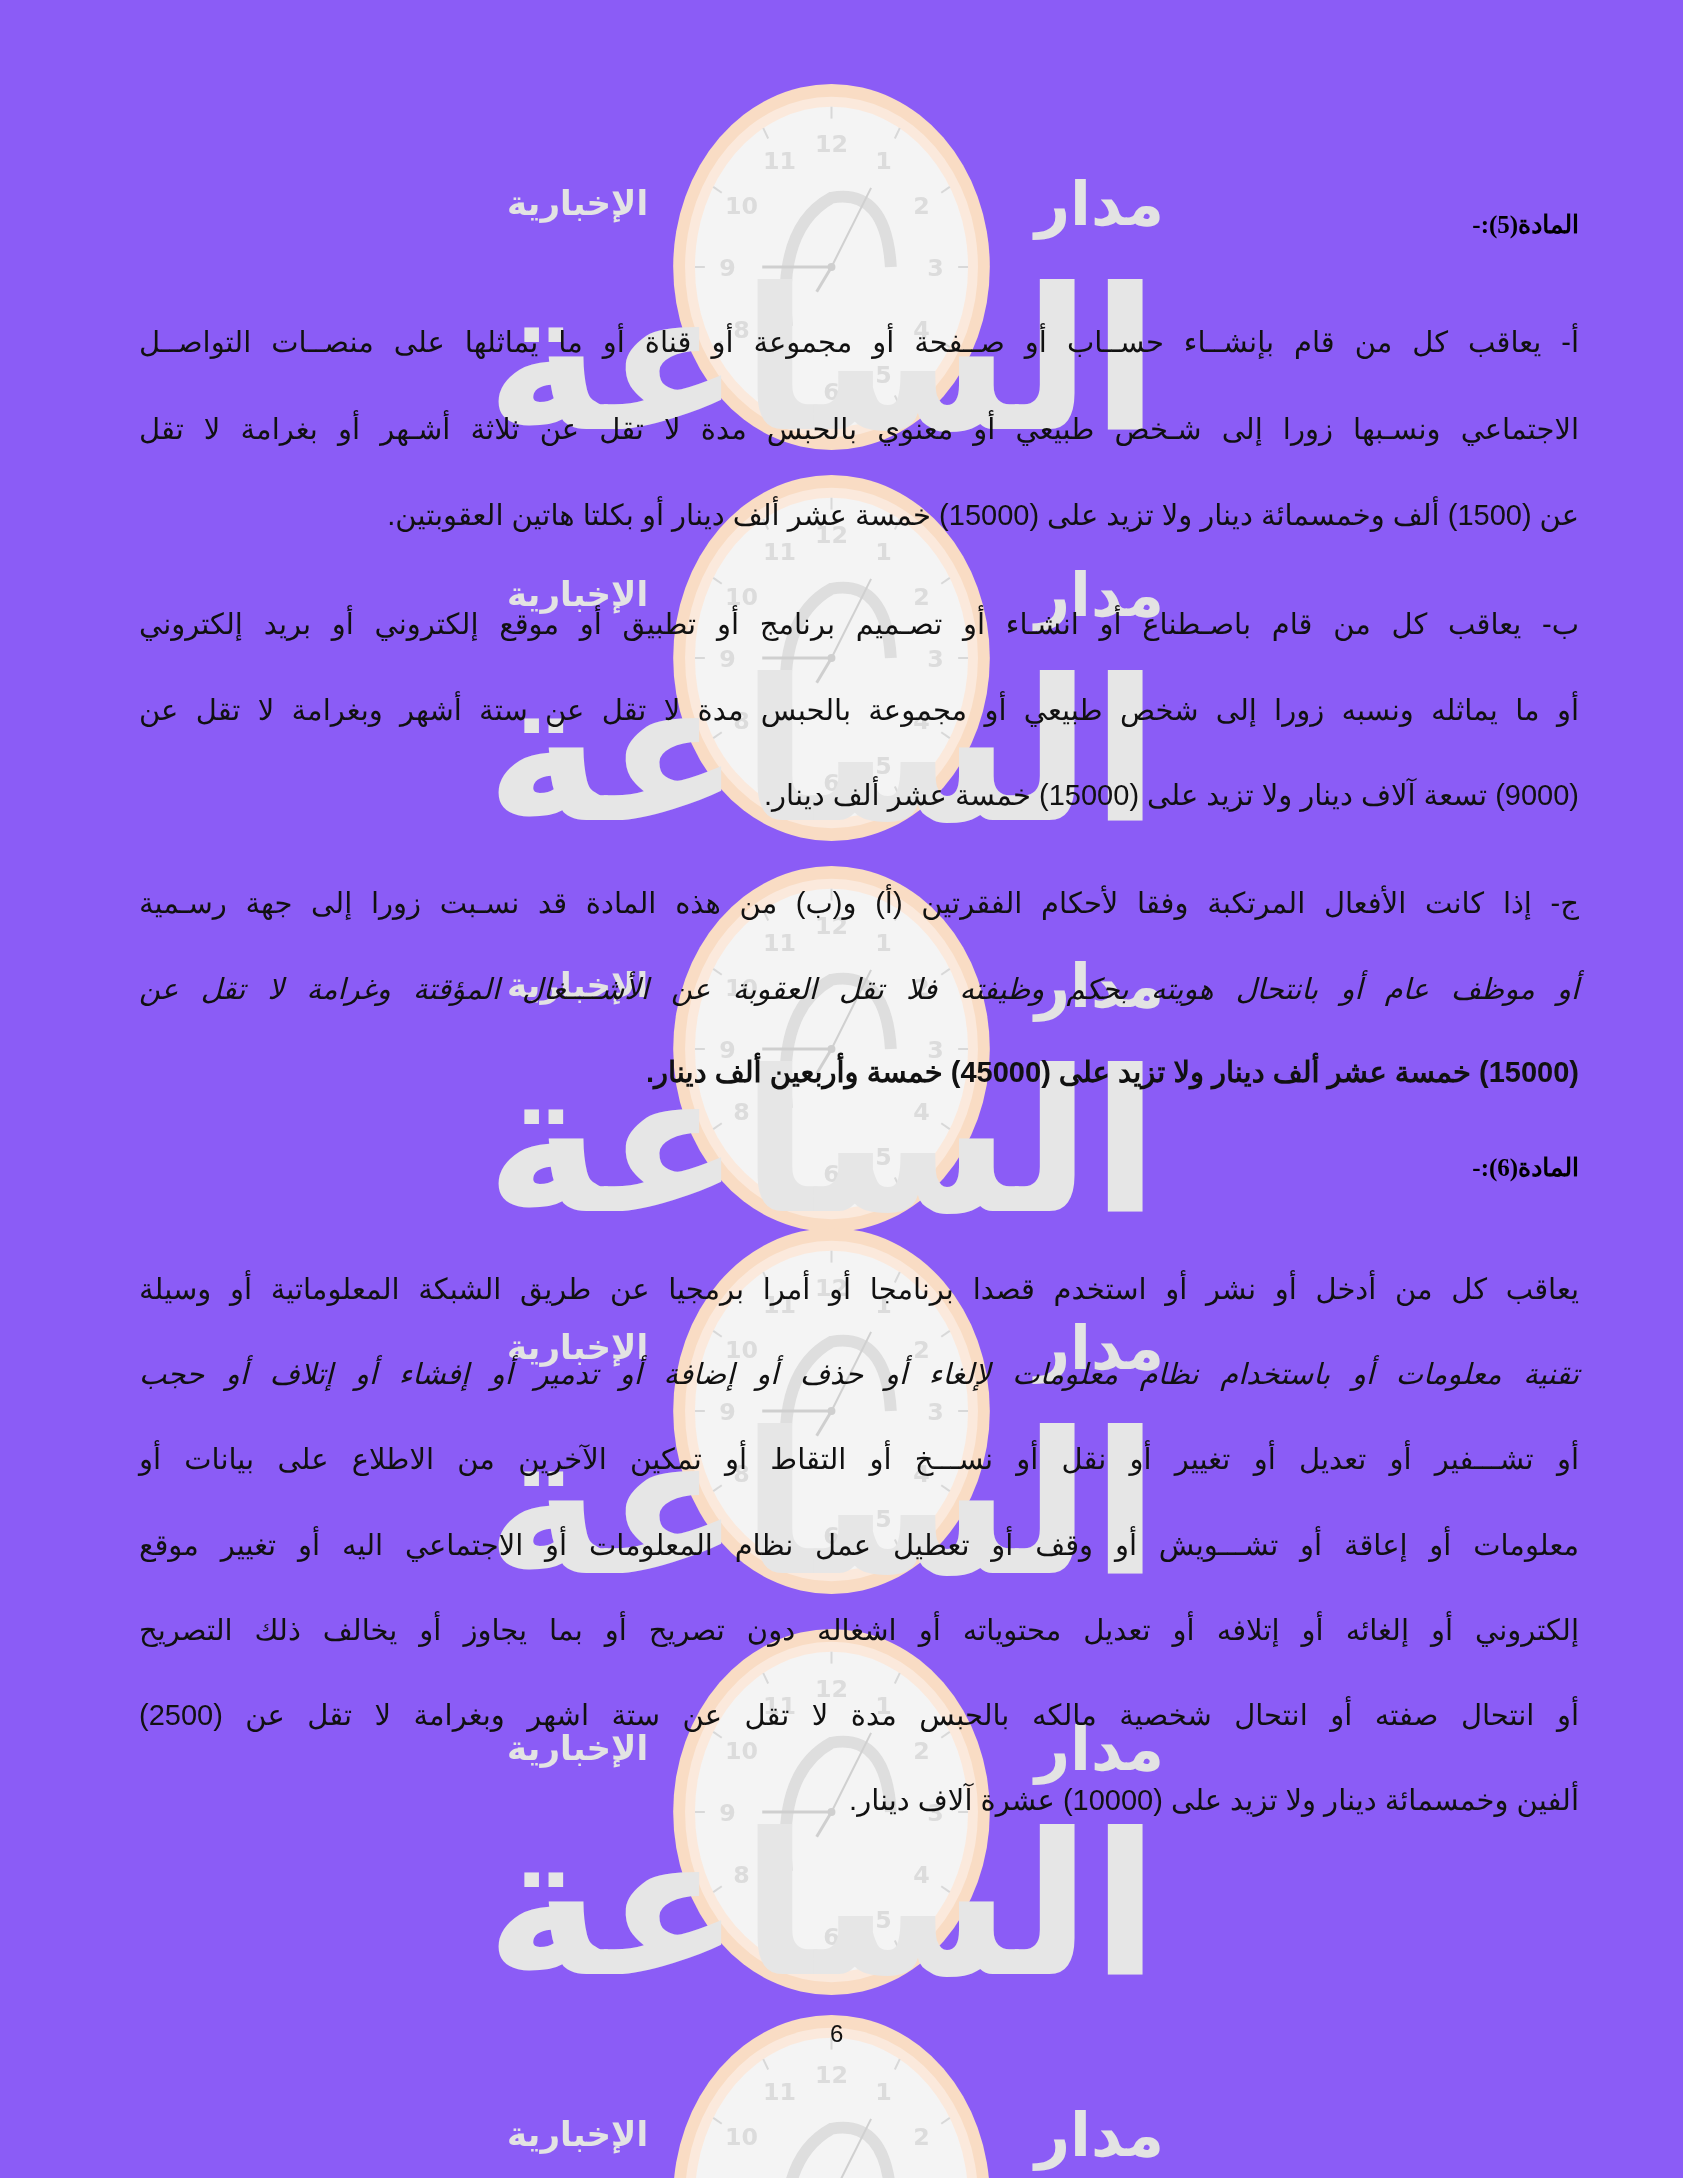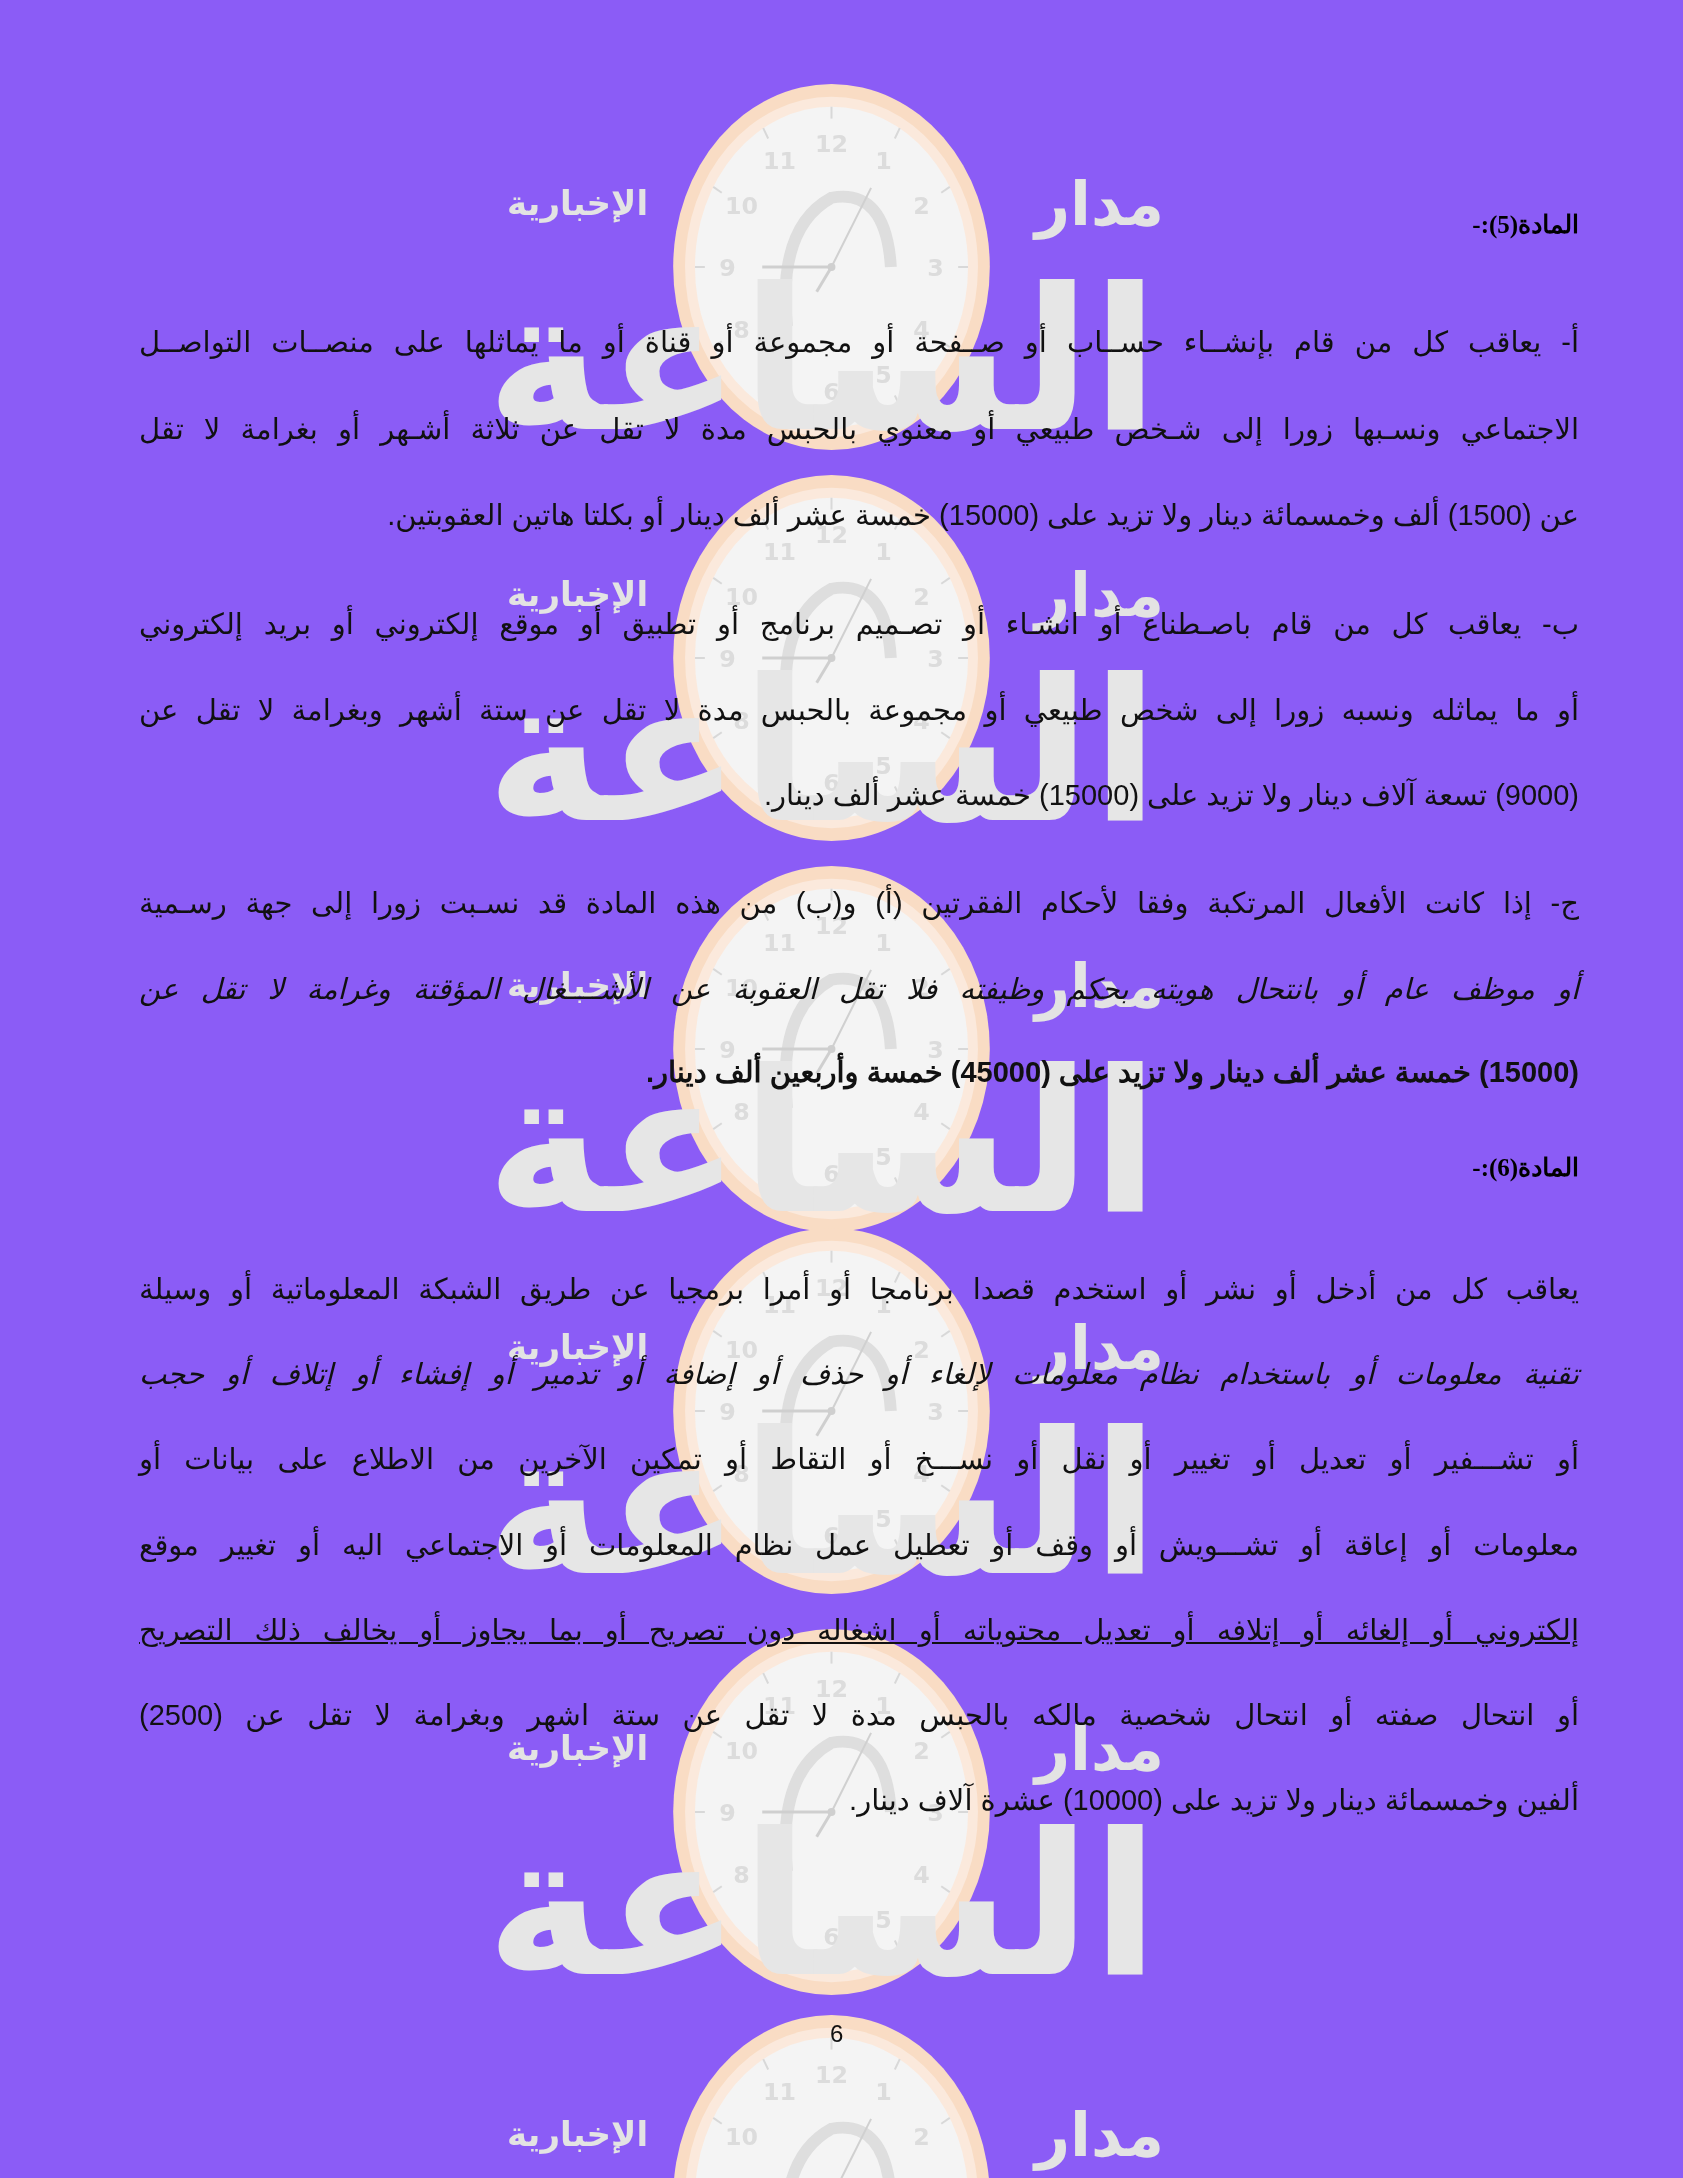--- a/index.html
+++ b/index.html
@@ -292,21 +292,21 @@
       <div class="line last" style="top:1052px;font-weight:bold;"><span>(15000) خمسة عشر ألف دينار ولا تزيد على (45000) خمسة وأربعين ألف دينار.</span></div>
     </div>
 
     <div class="heading" style="top:1153px;">المادة(6):-</div>
 
     <div>
       <div class="line" style="top:1269px;"><span>يعاقب كل من أدخل أو نشر أو استخدم قصدا برنامجا أو أمرا برمجيا عن طريق الشبكة المعلوماتية أو وسيلة</span></div>
       <div class="line" style="top:1354px;font-style:italic;"><span>تقنية معلومات أو باستخدام نظام معلومات لإلغاء أو حذف أو إضافة أو تدمير أو إفشاء أو إتلاف أو حجب</span></div>
       <div class="line" style="top:1439px;"><span>أو تشـــفير أو تعديل أو تغيير أو نقل أو نســـخ أو التقاط أو تمكين الآخرين من الاطلاع على بيانات أو</span></div>
       <div class="line" style="top:1525px;"><span>معلومات أو إعاقة أو تشـــويش أو وقف أو تعطيل عمل نظام المعلومات أو الاجتماعي اليه أو تغيير موقع</span></div>
-      <div class="line" style="top:1610px;text-decoration:underline;"><span>إلكتروني أو إلغائه أو إتلافه أو تعديل محتوياته أو اشغاله دون تصريح أو بما يجاوز أو يخالف ذلك التصريح</span></div>
+      <div class="line" style="top:1610px;"><span>إلكتروني أو إلغائه أو إتلافه أو تعديل محتوياته أو اشغاله دون تصريح أو بما يجاوز أو يخالف ذلك التصريح</span></div>
       <div class="line" style="top:1695px;"><span>أو انتحال صفته أو انتحال شخصية مالكه بالحبس مدة لا تقل عن ستة اشهر وبغرامة لا تقل عن (2500)</span></div>
       <div class="line last" style="top:1780px;"><span>ألفين وخمسمائة دينار ولا تزيد على (10000) عشرة آلاف دينار.</span></div>
     </div>
   </div>
 
   <div class="page-number">6</div>
 </div>
 
 
 </body></html>

